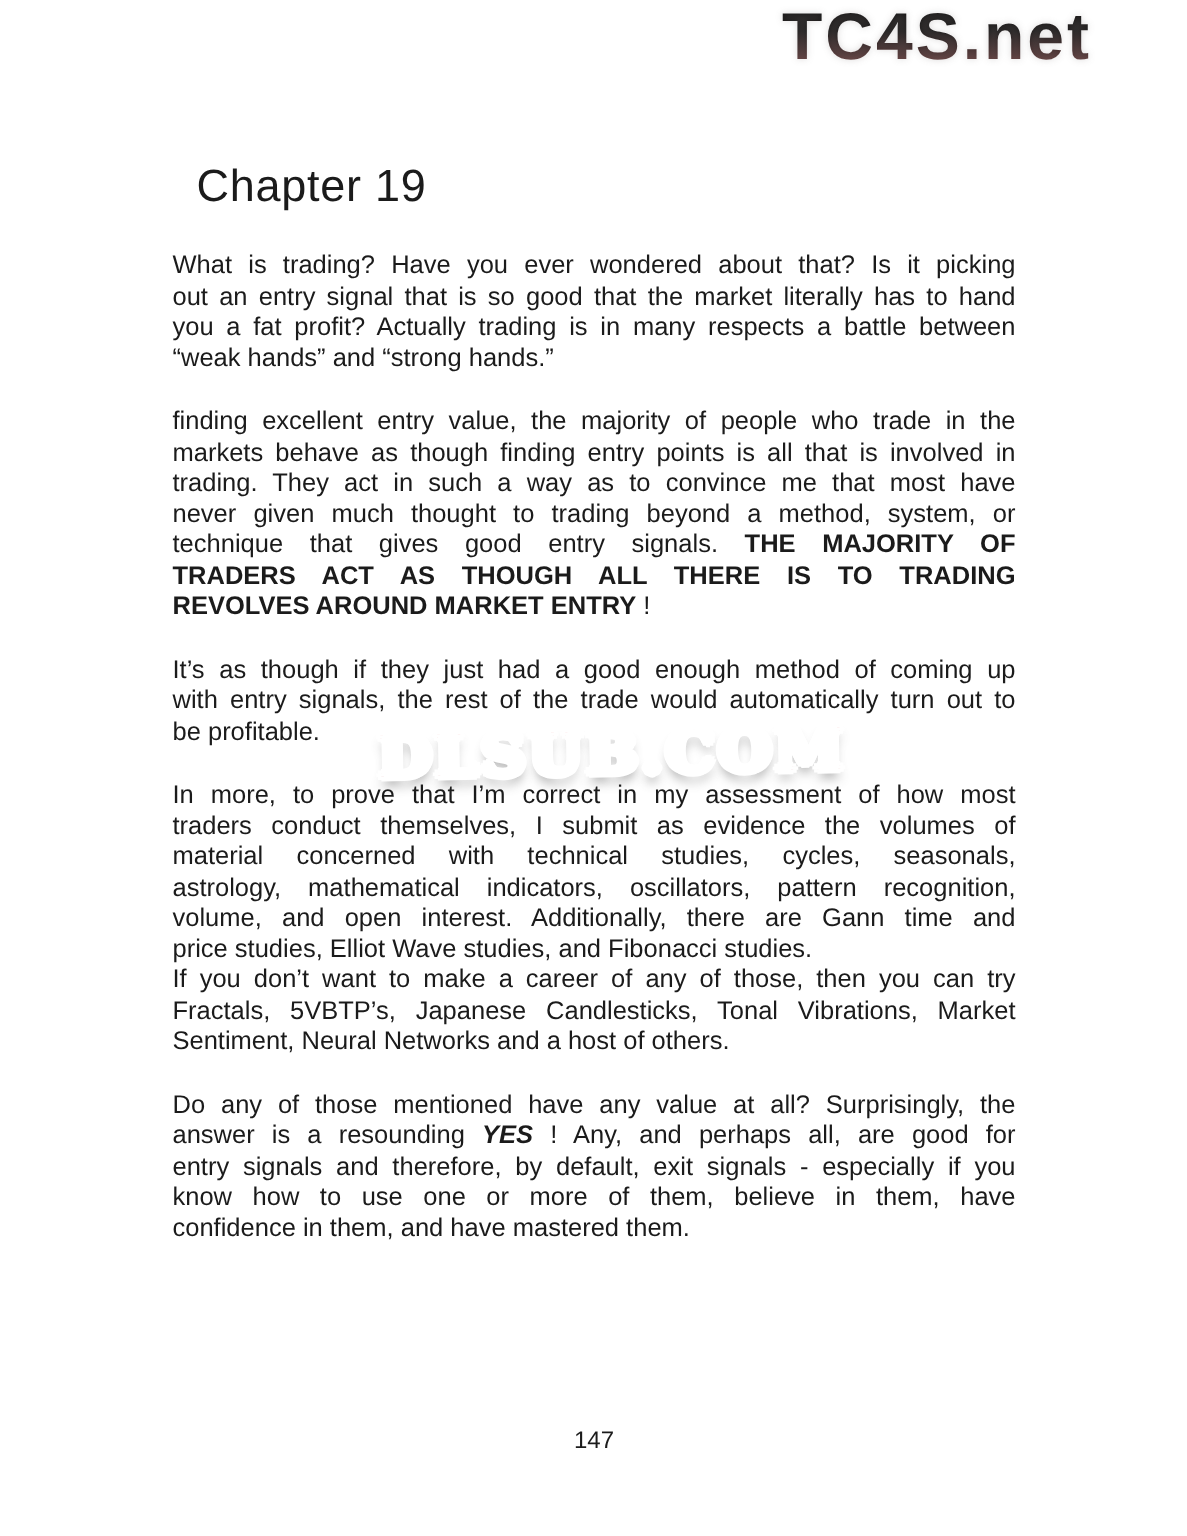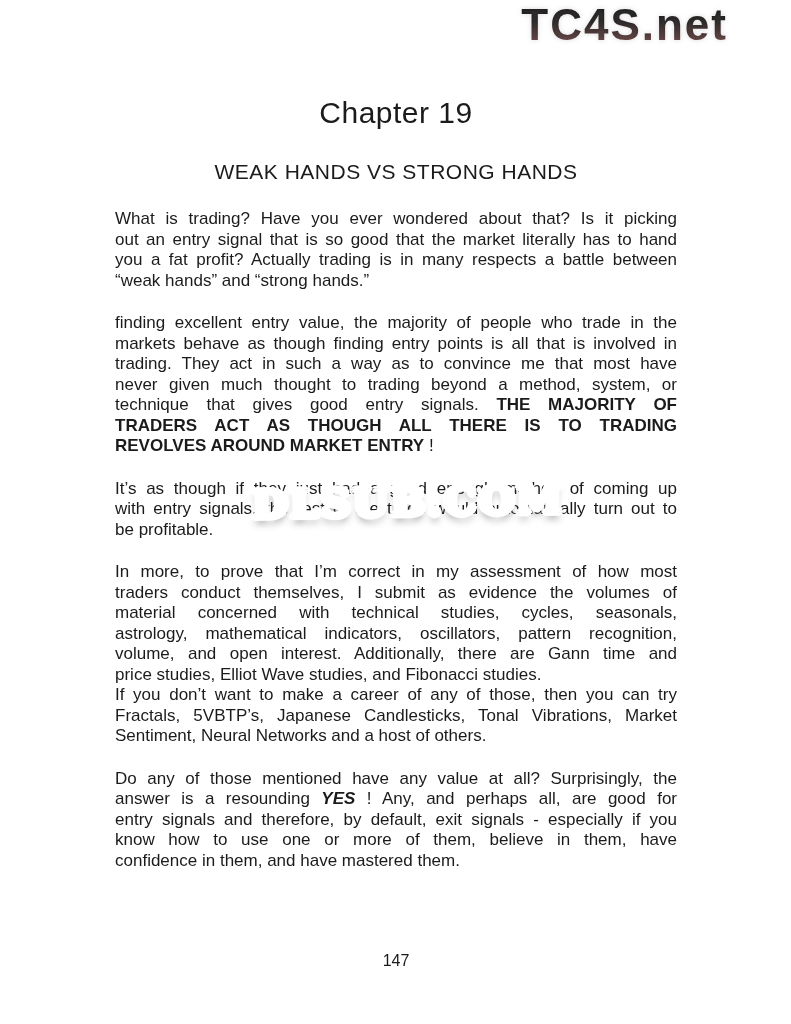--- a/index.html
+++ b/index.html
@@ -11,21 +11,21 @@
   .tc4s{
     position:absolute; top:0px; right:8px;
     font-size:44px; font-weight:bold; letter-spacing:2px; line-height:50px;
     background:linear-gradient(180deg,#121212 0%,#1d1b1b 42%,#4f3434 72%,#96615f 100%);
     -webkit-background-clip:text; background-clip:text;
     -webkit-text-fill-color:transparent; color:transparent;
     text-shadow:0 0 5px rgba(120,110,110,0.25);
   }
   
   .content{position:absolute; left:115px; top:92px; width:562px;}
-  .chapter-title{margin:4px; font-size:30px; line-height:34px; font-weight:400; text-align:center; letter-spacing:0.5px;}
+  .chapter-title{margin:16px; font-size:30px; line-height:34px; font-weight:400; letter-spacing:0.5px;}
   .section-title{margin:30px 0 0; font-size:21px; line-height:24px; font-weight:400; text-align:center; letter-spacing:0.5px;}
   #body{margin-top:25px; font-size:17px; line-height:20.5px;}
   .para{margin:0 0 22px;}
   .line{white-space:normal;}
   .line.j{text-align:justify; text-align-last:justify;}
   .b{font-weight:bold;margin-top:32px;}
   .i{font-style:italic;}
   
   .watermark{
     position:absolute; left:252px; top:483px;
@@ -57,21 +57,20 @@
 </style>
 </head>
 <body>
 
 <div class="page">
 
   <div class="tc4s">TC4S.net</div>
 
   <div class="content">
     <h1 class="chapter-title">Chapter 19</h1>
-    <h2 class="section-title">WEAK HANDS VS STRONG HANDS</h2>
     <div id="body">
         <div class="para">
           <div class="line j"><span>What is trading?  Have you ever wondered about that?  Is it picking</span></div>
           <div class="line j"><span>out an entry signal that is so good that the market literally has to hand</span></div>
           <div class="line j"><span>you a fat profit? Actually trading is in many respects a battle between</span></div>
           <div class="line"><span>“weak hands” and “strong hands.”</span></div>
         </div>
         <div class="para">
           <div class="line j"><span>finding excellent entry value, the majority of people who trade in the</span></div>
           <div class="line j"><span>markets behave as though finding entry points is all that is involved in</span></div>

